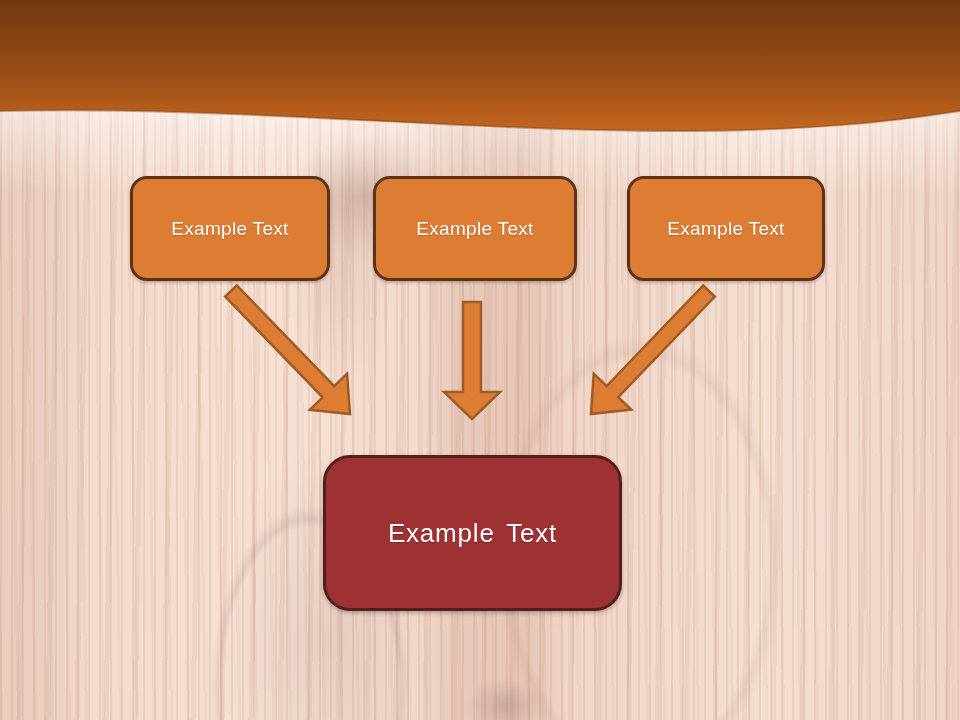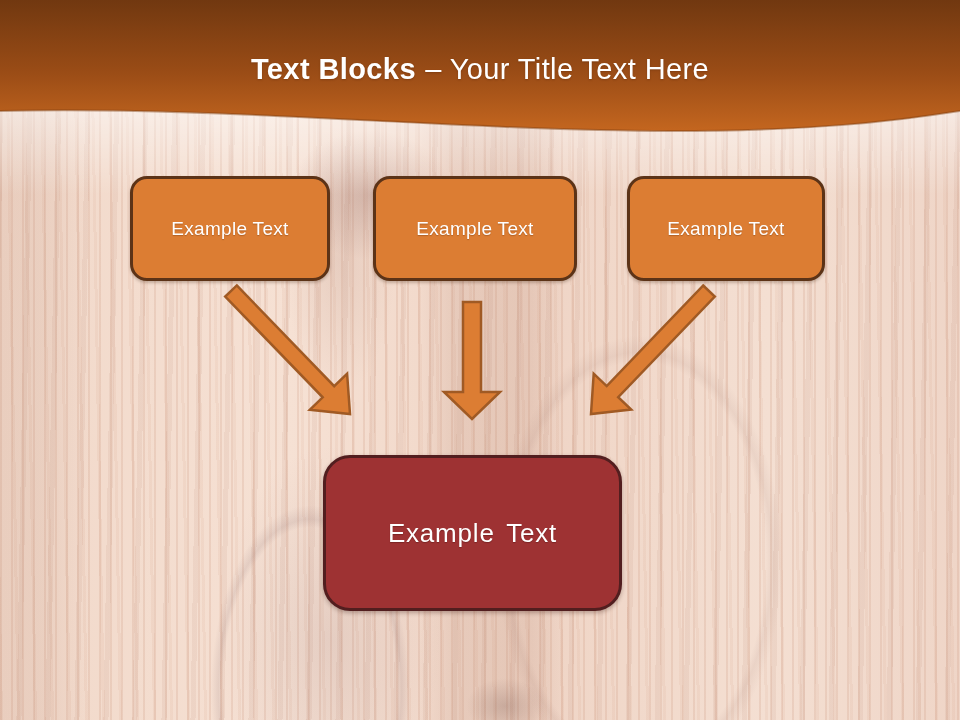--- a/index.html
+++ b/index.html
@@ -80,21 +80,20 @@
       <linearGradient id="hdrGrad" x1="0" y1="0" x2="0" y2="1">
         <stop offset="0" style="stop-color:var(--header-top,#713810)"></stop>
         <stop offset="0.55" style="stop-color:#9A4C16"></stop>
         <stop offset="1" style="stop-color:var(--header-bottom,#C4661F)"></stop>
       </linearGradient>
     </defs>
     <path d="M0,0 H960 V111 C890,122 810,131 670,131 C440,130 230,106 0,111 Z" fill="url(#hdrGrad)"></path>
     <path d="M0,111 C230,106 440,130 670,131 C810,131 890,122 960,111" fill="none" stroke="var(--wave-edge,#7E3E10)" stroke-opacity="0.45" stroke-width="2"></path>
   </svg>
 
-  <h1 class="title"><span class="t-bold">Text Blocks</span><span class="t-rest">– Your Title Text Here</span></h1>
 
   <div class="src-box b1">
     <span class="lbl">Example Text</span>
   </div>
   <div class="src-box b2">
     <span class="lbl">Example Text</span>
   </div>
   <div class="src-box b3">
     <span class="lbl">Example Text</span>
   </div>

